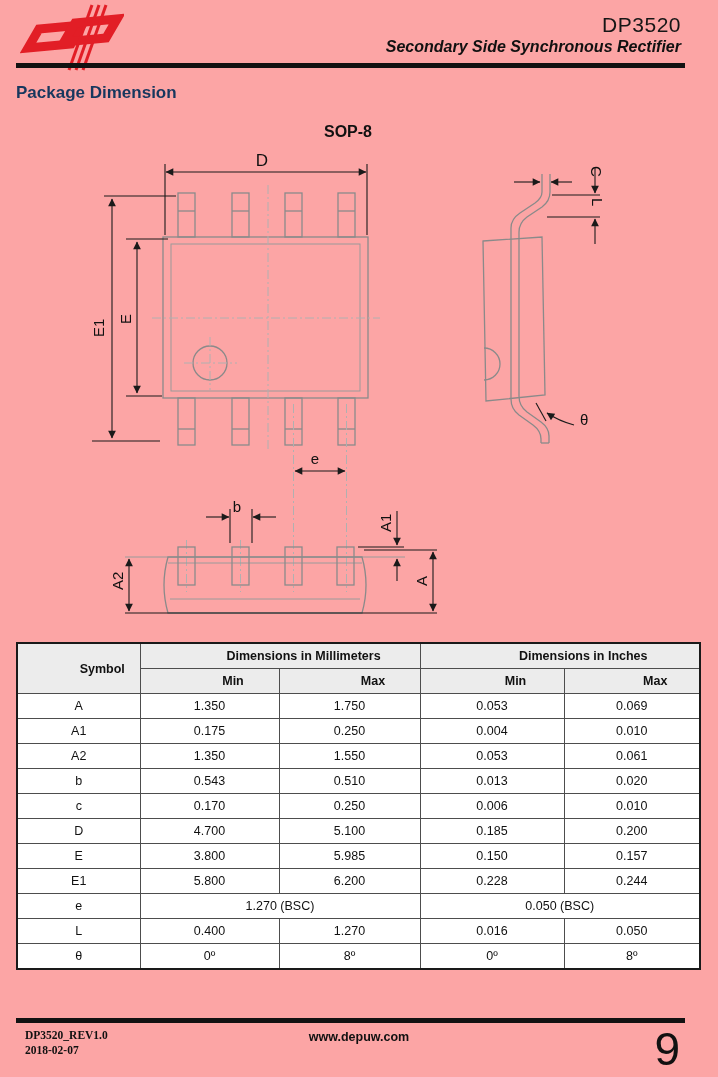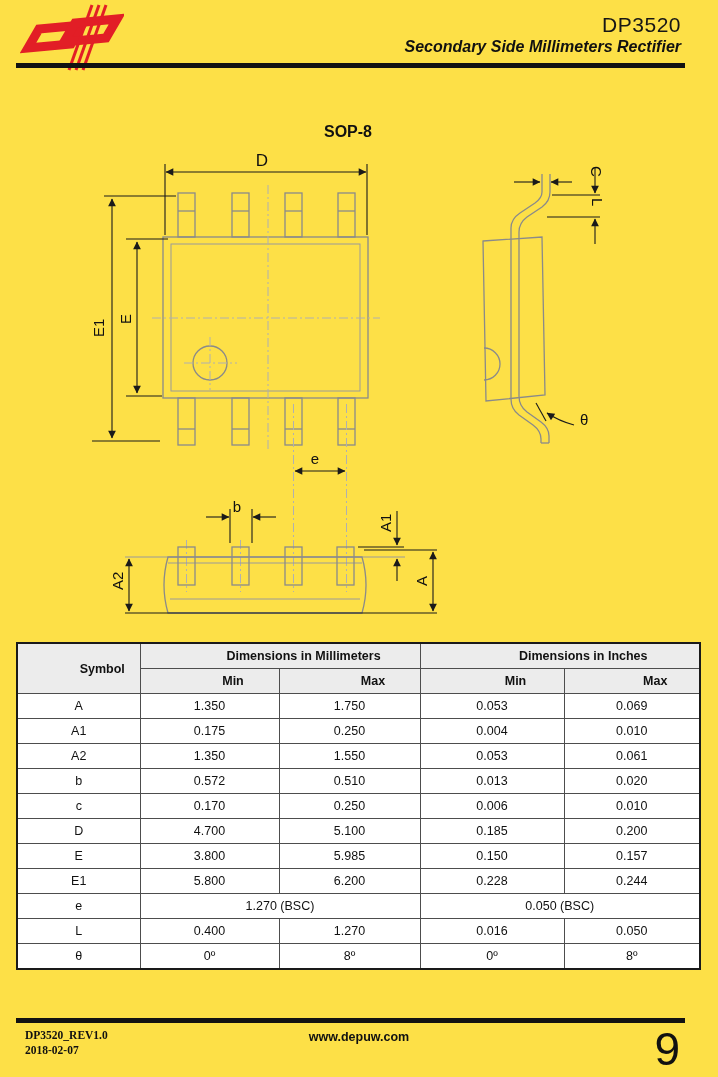--- a/index.html
+++ b/index.html
@@ -1,17 +1,17 @@
 <!DOCTYPE html>
 <html><head>
 <meta charset="utf-8">
 <style>
   html,body{margin:0;padding:0;background:#e9e9e9;}
   .page{
-    position:relative;width:718px;height:1077px;background:#fde047;
+    position:relative;width:718px;height:1077px;background:#fca5a5;
     font-family:"Liberation Sans",sans-serif;color:#111;overflow:hidden;margin:0 auto;
   }
   
   .logo{position:absolute;left:20px;top:2px;width:104px;height:70px;}
   .part-number{position:absolute;top:13px;right:37px;font-size:21px;font-weight:400;color:#161616;letter-spacing:.5px;}
   .subtitle{position:absolute;top:38px;right:37px;font-size:16px;font-weight:700;font-style:italic;color:#111;}
   .rule-top{position:absolute;left:16px;top:63px;width:669px;height:5px;background:#121212;}
   .section-title{position:absolute;left:16px;top:83px;font-size:17px;font-weight:700;color:#17375E;}
   
   .drawing{position:absolute;left:0;top:110px;width:718px;height:532px;}
@@ -41,23 +41,24 @@
   <svg class="logo" viewBox="0 0 104 70">
     <g stroke="#E21E26" fill="none">
       <path d="M8,46 L19,27 L62,23 L51,42 Z" stroke-width="9" stroke-linejoin="miter"></path>
       <path d="M44,40 L55,21 L97,17 L86,36 Z" stroke-width="9" stroke-linejoin="miter"></path>
       <path d="M49,68 L72,3" stroke-width="3"></path>
       <path d="M56,68 L79,3" stroke-width="3"></path>
       <path d="M63,68 L86,3" stroke-width="3"></path>
     </g>
   </svg>
   <div class="part-number">DP3520</div>
-  <div class="subtitle">Secondary Side Millimeters Rectifier</div>
+  <div class="subtitle">Secondary Side Synchronous Rectifier</div>
   <div class="rule-top"></div>
 
+  <div class="section-title">Package Dimension</div>
 
   <svg class="drawing" viewBox="0 110 718 532">
     <defs>
       <marker id="ah" viewBox="0 0 10 10" refX="9.5" refY="5" markerWidth="9" markerHeight="7" orient="auto-start-reverse">
         <path d="M0,0 L10,5 L0,10 Z" fill="#1a1a1a"></path>
       </marker>
     </defs>
     <style>
       .gr{stroke:#8a8a8a;fill:none;stroke-width:1.3;}
       .gr2{stroke:#9a9a9a;fill:none;stroke-width:1;}
@@ -239,21 +240,21 @@
     </tr>
     <tr>
       <td>A2</td>
       <td>1.350</td>
       <td>1.550</td>
       <td>0.053</td>
       <td>0.061</td>
     </tr>
     <tr>
       <td>b</td>
-      <td>0.572</td>
+      <td>0.543</td>
       <td>0.510</td>
       <td>0.013</td>
       <td>0.020</td>
     </tr>
     <tr>
       <td>c</td>
       <td>0.170</td>
       <td>0.250</td>
       <td>0.006</td>
       <td>0.010</td>

